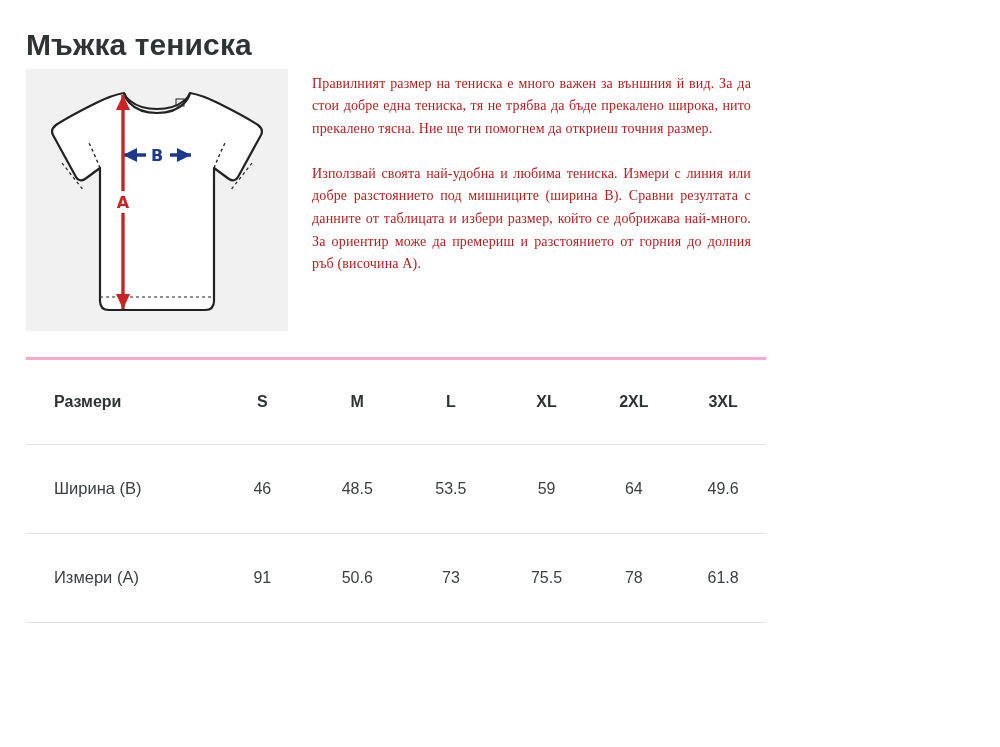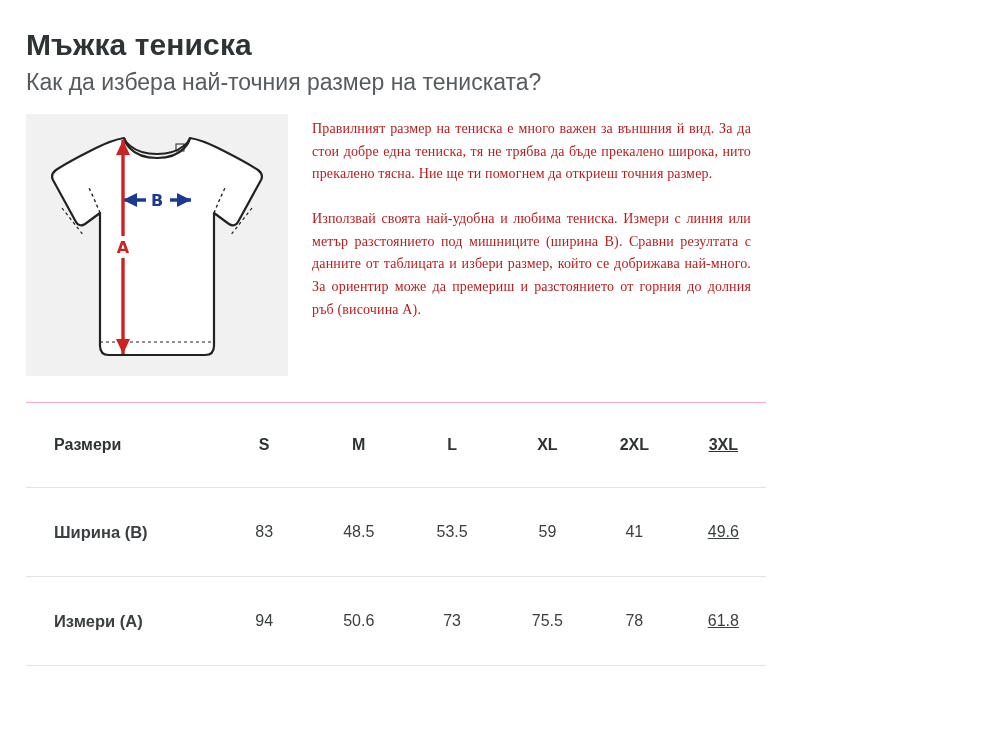--- a/index.html
+++ b/index.html
@@ -80,61 +80,60 @@
   table.size-table td {
     border-top: 1px solid #e3e3e3;
     border-bottom: 1px solid #e3e3e3;
     padding: 0;
     height: 88px;
     vertical-align: middle;
     font-weight: normal;
     color: #3a3f41;
   }
   table.size-table thead th {
-    border-top: 1px solid #f9a8d4;
+    border-top: 3px solid #f9a8d4;
     font-weight: bold;
     font-size: 16px;
     color: #2e3436;
     height: 84px;
   }
   table.size-table .row-head {
     text-align: left;
     padding-left: 28px;
     width: 225px;
     white-space: nowrap;
   }
   table.size-table thead .row-head {
     font-weight: bold;
   }
   table.size-table tbody .row-head {
-    font-weight: bold;
+    font-weight: normal;
     font-size: 16.5px;
   }
   table.size-table .cell {
     text-align: center;
     width: 124px;
   }
   table.size-table thead .cell {
     font-weight: bold;
   }
   
   table.size-table .c0 { padding-right: 12px; }
   table.size-table .c1 { padding-right: 8px; }
   table.size-table .c2 { padding-right: 10px; }
   table.size-table .c3 { padding-right: 2px; }
   table.size-table .c4 { padding-right: 4px; }
-  table.size-table .c5 { padding-right: 0; text-decoration: underline; }
+  table.size-table .c5 { padding-right: 0; }
 </style>
 </head>
 <body>
 
 <div class="page">
 
   <h1 class="title">Мъжка тениска</h1>
-  <h2 class="subtitle">Как да избера най-точния размер на тениската?</h2>
 
   <div class="content">
 
     <div class="figure">
       <svg viewBox="0 0 262 262" xmlns="http://www.w3.org/2000/svg">
         <rect x="0" y="0" width="262" height="262" fill="#f1f1f1"></rect>
 
         <path d="M98 24 C98 24 86 26 70 34 C54 42 36 52 30 56 C26 59 25 62 27 66
                  L50 108 C52 112 56 112 59 110 L74 99 L74 232 C74 238 77 241 83 241
                  L179 241 C185 241 188 238 188 232 L188 99 L203 110 C206 112 210 112 212 108
@@ -166,50 +165,50 @@
           <polygon points="97,26 90,41 104,41" fill="#cc2222"></polygon>
           <polygon points="97,240 90,225 104,225" fill="#cc2222"></polygon>
           <rect x="86" y="122" width="22" height="22" fill="#ffffff"></rect>
           <text x="97" y="139" font-family="DejaVu Sans, sans-serif" font-size="16" font-weight="bold" fill="#cc2222" text-anchor="middle">A</text>
         </g>
       </svg>
     </div>
 
     <div class="text-col">
       <p>Правилният размер на тениска е много важен за външния й вид. За да стои добре една тениска, тя не трябва да бъде прекалено широка, нито прекалено тясна. Ние ще ти помогнем да откриеш точния размер.</p>
-      <p>Използвай своята най-удобна и любима тениска. Измери с линия или метър разстоянието под мишниците (ширина B). Сравни резултата с данните от таблицата и избери размер, който се добрижава най-много. За ориентир може да премериш и разстоянието от горния до долния ръб (височина A).</p>
+      <p>Използвай своята най-удобна и любима тениска. Измери с линия или добре разстоянието под мишниците (ширина B). Сравни резултата с данните от таблицата и избери размер, който се добрижава най-много. За ориентир може да премериш и разстоянието от горния до долния ръб (височина A).</p>
     </div>
 
   </div>
 
   <table class="size-table">
     <thead>
       <tr>
         <th class="row-head">Размери</th>
         <th class="cell c0">S</th>
         <th class="cell c1">M</th>
         <th class="cell c2">L</th>
         <th class="cell c3">XL</th>
         <th class="cell c4">2XL</th>
         <th class="cell c5">3XL</th>
       </tr>
     </thead>
     <tbody>
       <tr>
         <td class="row-head">Ширина (B)</td>
-        <td class="cell c0">83</td>
+        <td class="cell c0">46</td>
         <td class="cell c1">48.5</td>
         <td class="cell c2">53.5</td>
         <td class="cell c3">59</td>
-        <td class="cell c4">41</td>
+        <td class="cell c4">64</td>
         <td class="cell c5">49.6</td>
       </tr>
       <tr>
         <td class="row-head">Измери (A)</td>
-        <td class="cell c0">94</td>
+        <td class="cell c0">91</td>
         <td class="cell c1">50.6</td>
         <td class="cell c2">73</td>
         <td class="cell c3">75.5</td>
         <td class="cell c4">78</td>
         <td class="cell c5">61.8</td>
       </tr>
     </tbody>
   </table>
 
 </div>

